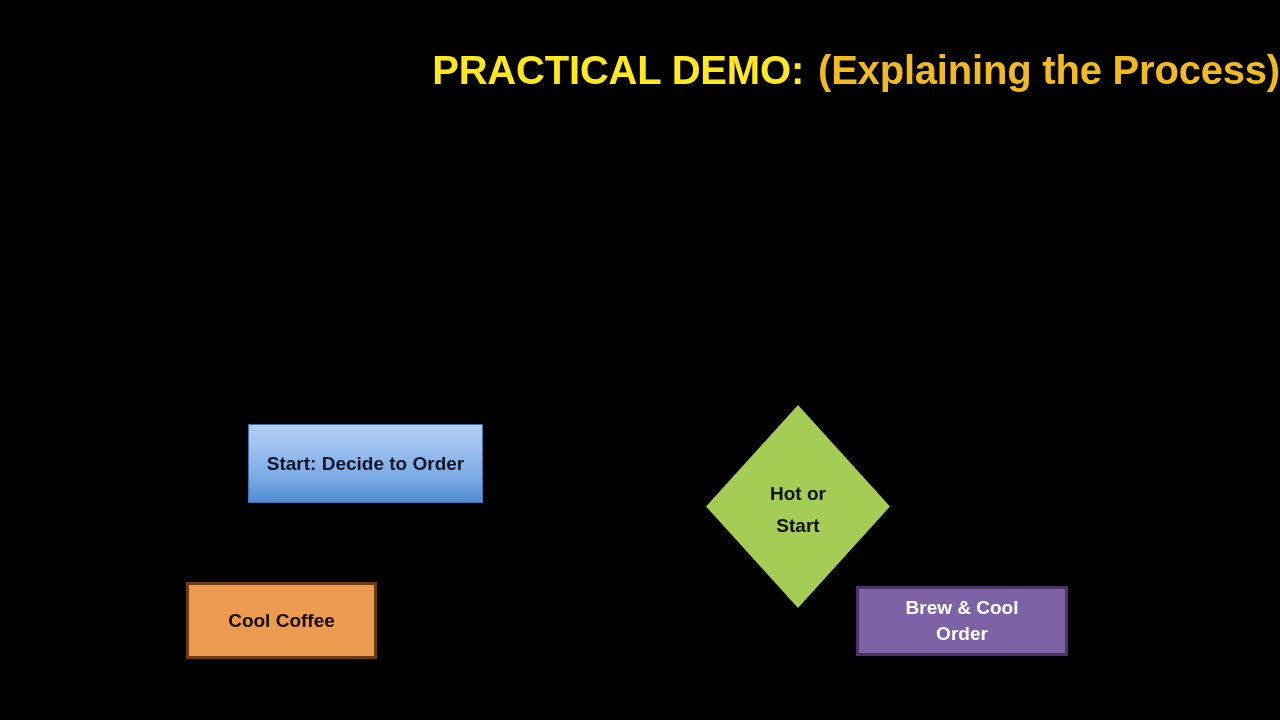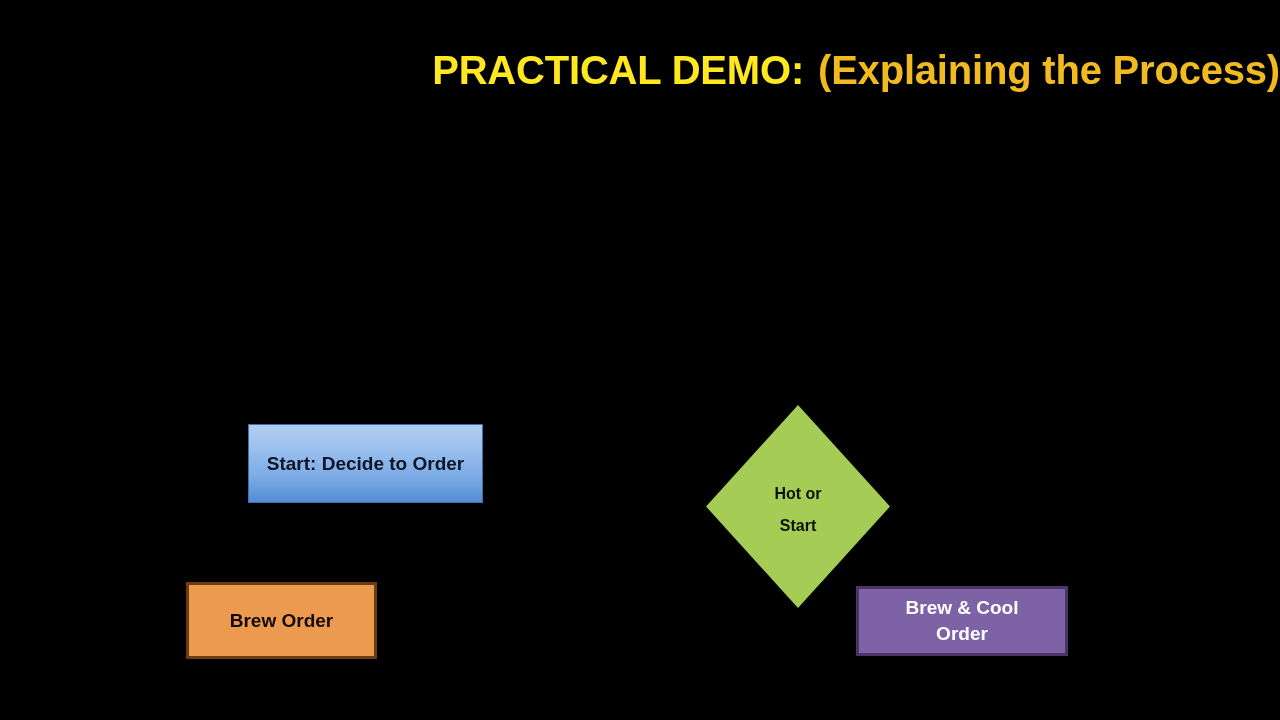--- a/index.html
+++ b/index.html
@@ -113,42 +113,42 @@
     left: 0;
     top: 0;
     width: 184px;
     height: 203px;
     display: flex;
     align-items: center;
     justify-content: center;
     text-align: center;
     font-family: "Liberation Sans", sans-serif;
     font-weight: bold;
-    font-size: 16px;
+    font-size: 19px;
     line-height: 32px;
     color: #0d1208;
     padding-top: 7px;
     box-sizing: border-box;
   }
 </style>
 </head>
 <body>
 
 <div id="slide">
 
   <div id="title">
     <span class="t-main">PRACTICAL DEMO:</span><span class="t-gap"></span><span class="t-sub">(Explaining the Process)</span>
   </div>
 
   <div class="node" id="node-start">
     <span>Start: Decide to Order</span>
   </div>
 
   <div class="node" id="node-brew">
-    <span>Brew Order</span>
+    <span>Cool Coffee</span>
   </div>
 
   <div class="node" id="node-decision">
     <svg viewBox="0 0 184 203" preserveAspectRatio="none">
       <polygon points="92,0 184,101.5 92,203 0,101.5" fill="#a5cc54"></polygon>
     </svg>
     <div class="diamond-label">
       <div>
         <div>Hot or</div>
         <div>Start</div>

